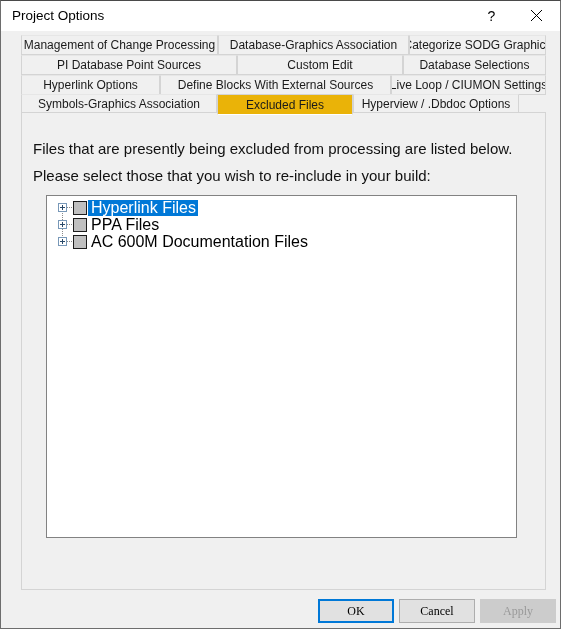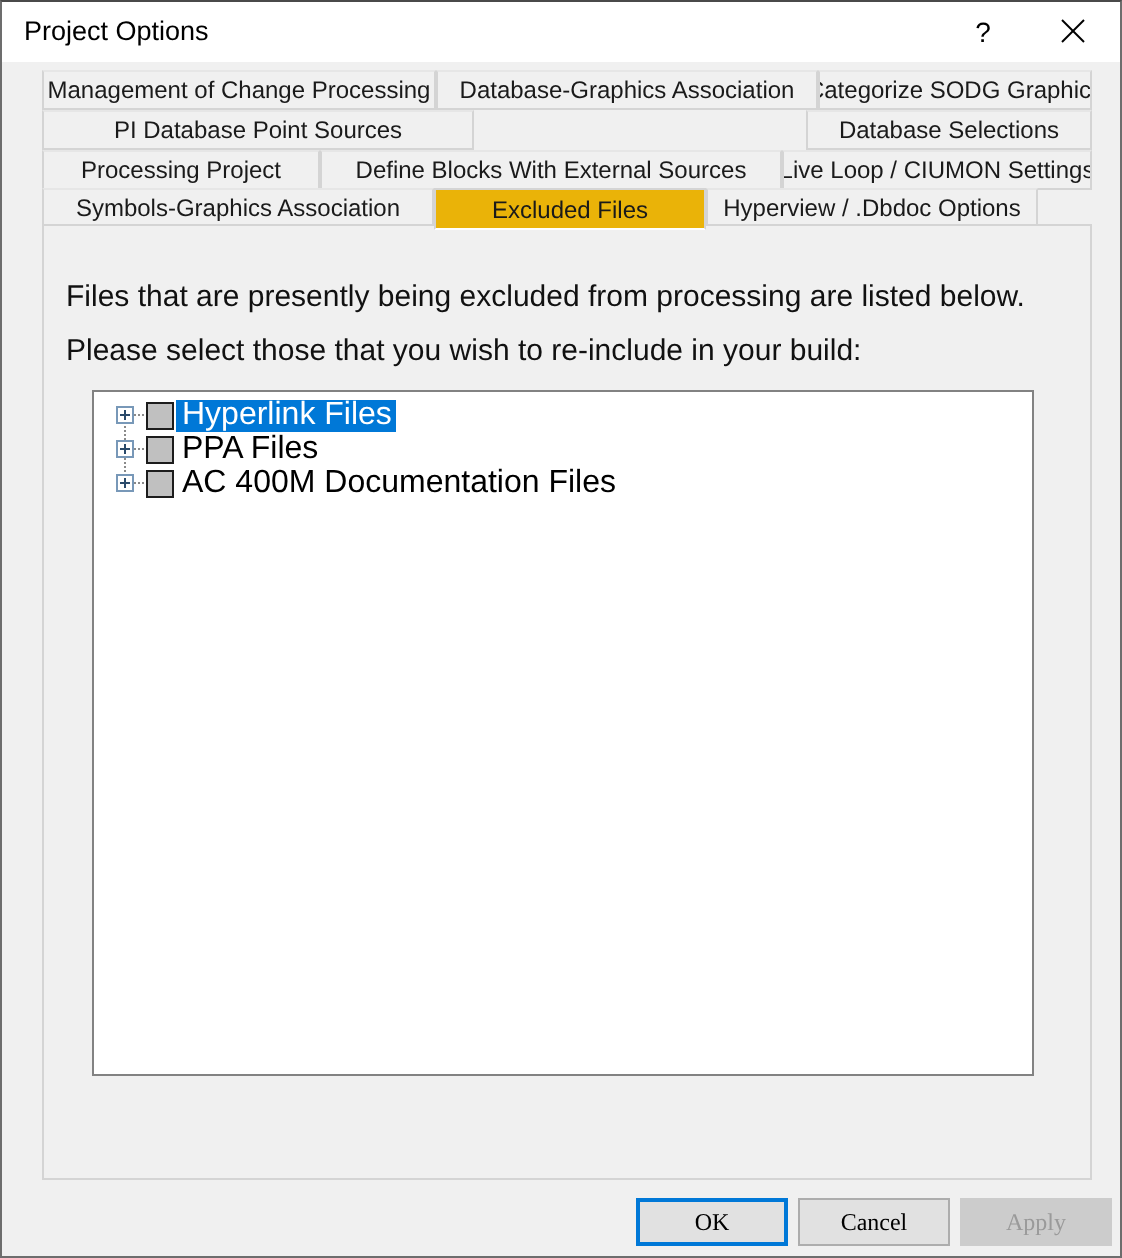--- a/index.html
+++ b/index.html
@@ -276,27 +276,30 @@
           <span>Database-Graphics Association</span>
         </div>
         <div class="tab" style="left: 388px; width: 137px;">
           <span>Categorize SODG Graphics</span>
         </div>
       </div>
     <div class="tab-row" id="tab-row-1">
         <div class="tab" style="left: 0px; width: 216px;">
           <span>PI Database Point Sources</span>
         </div>
+        <div class="tab" style="left: 216px; width: 166px;">
+          <span>Custom Edit</span>
+        </div>
         <div class="tab" style="left: 382px; width: 143px;">
           <span>Database Selections</span>
         </div>
       </div>
     <div class="tab-row" id="tab-row-2">
         <div class="tab" style="left: 0px; width: 139px;">
-          <span>Processing Project</span>
+          <span>Hyperlink Options</span>
         </div>
         <div class="tab" style="left: 139px; width: 231px;">
           <span>Define Blocks With External Sources</span>
         </div>
         <div class="tab" style="left: 370px; width: 155px;">
           <span>Live Loop / CIUMON Settings</span>
         </div>
       </div>
     <div class="tab-row" id="tab-row-3">
         <div class="tab" style="left: 0px; width: 196px;">
@@ -327,21 +330,21 @@
           <div class="tree-item">
             <span class="expander"></span>
             <span class="connector"></span>
             <span class="node-icon"></span>
             <span class="node-label">PPA Files</span>
           </div>
           <div class="tree-item">
             <span class="expander"></span>
             <span class="connector"></span>
             <span class="node-icon"></span>
-            <span class="node-label">AC 400M Documentation Files</span>
+            <span class="node-label">AC 600M Documentation Files</span>
           </div>
         </div>
     </div>
   </div>
 
   <button class="dlg-btn" id="ok-btn">
     <span>OK</span>
   </button>
   <button class="dlg-btn" id="cancel-btn">
     <span>Cancel</span>

